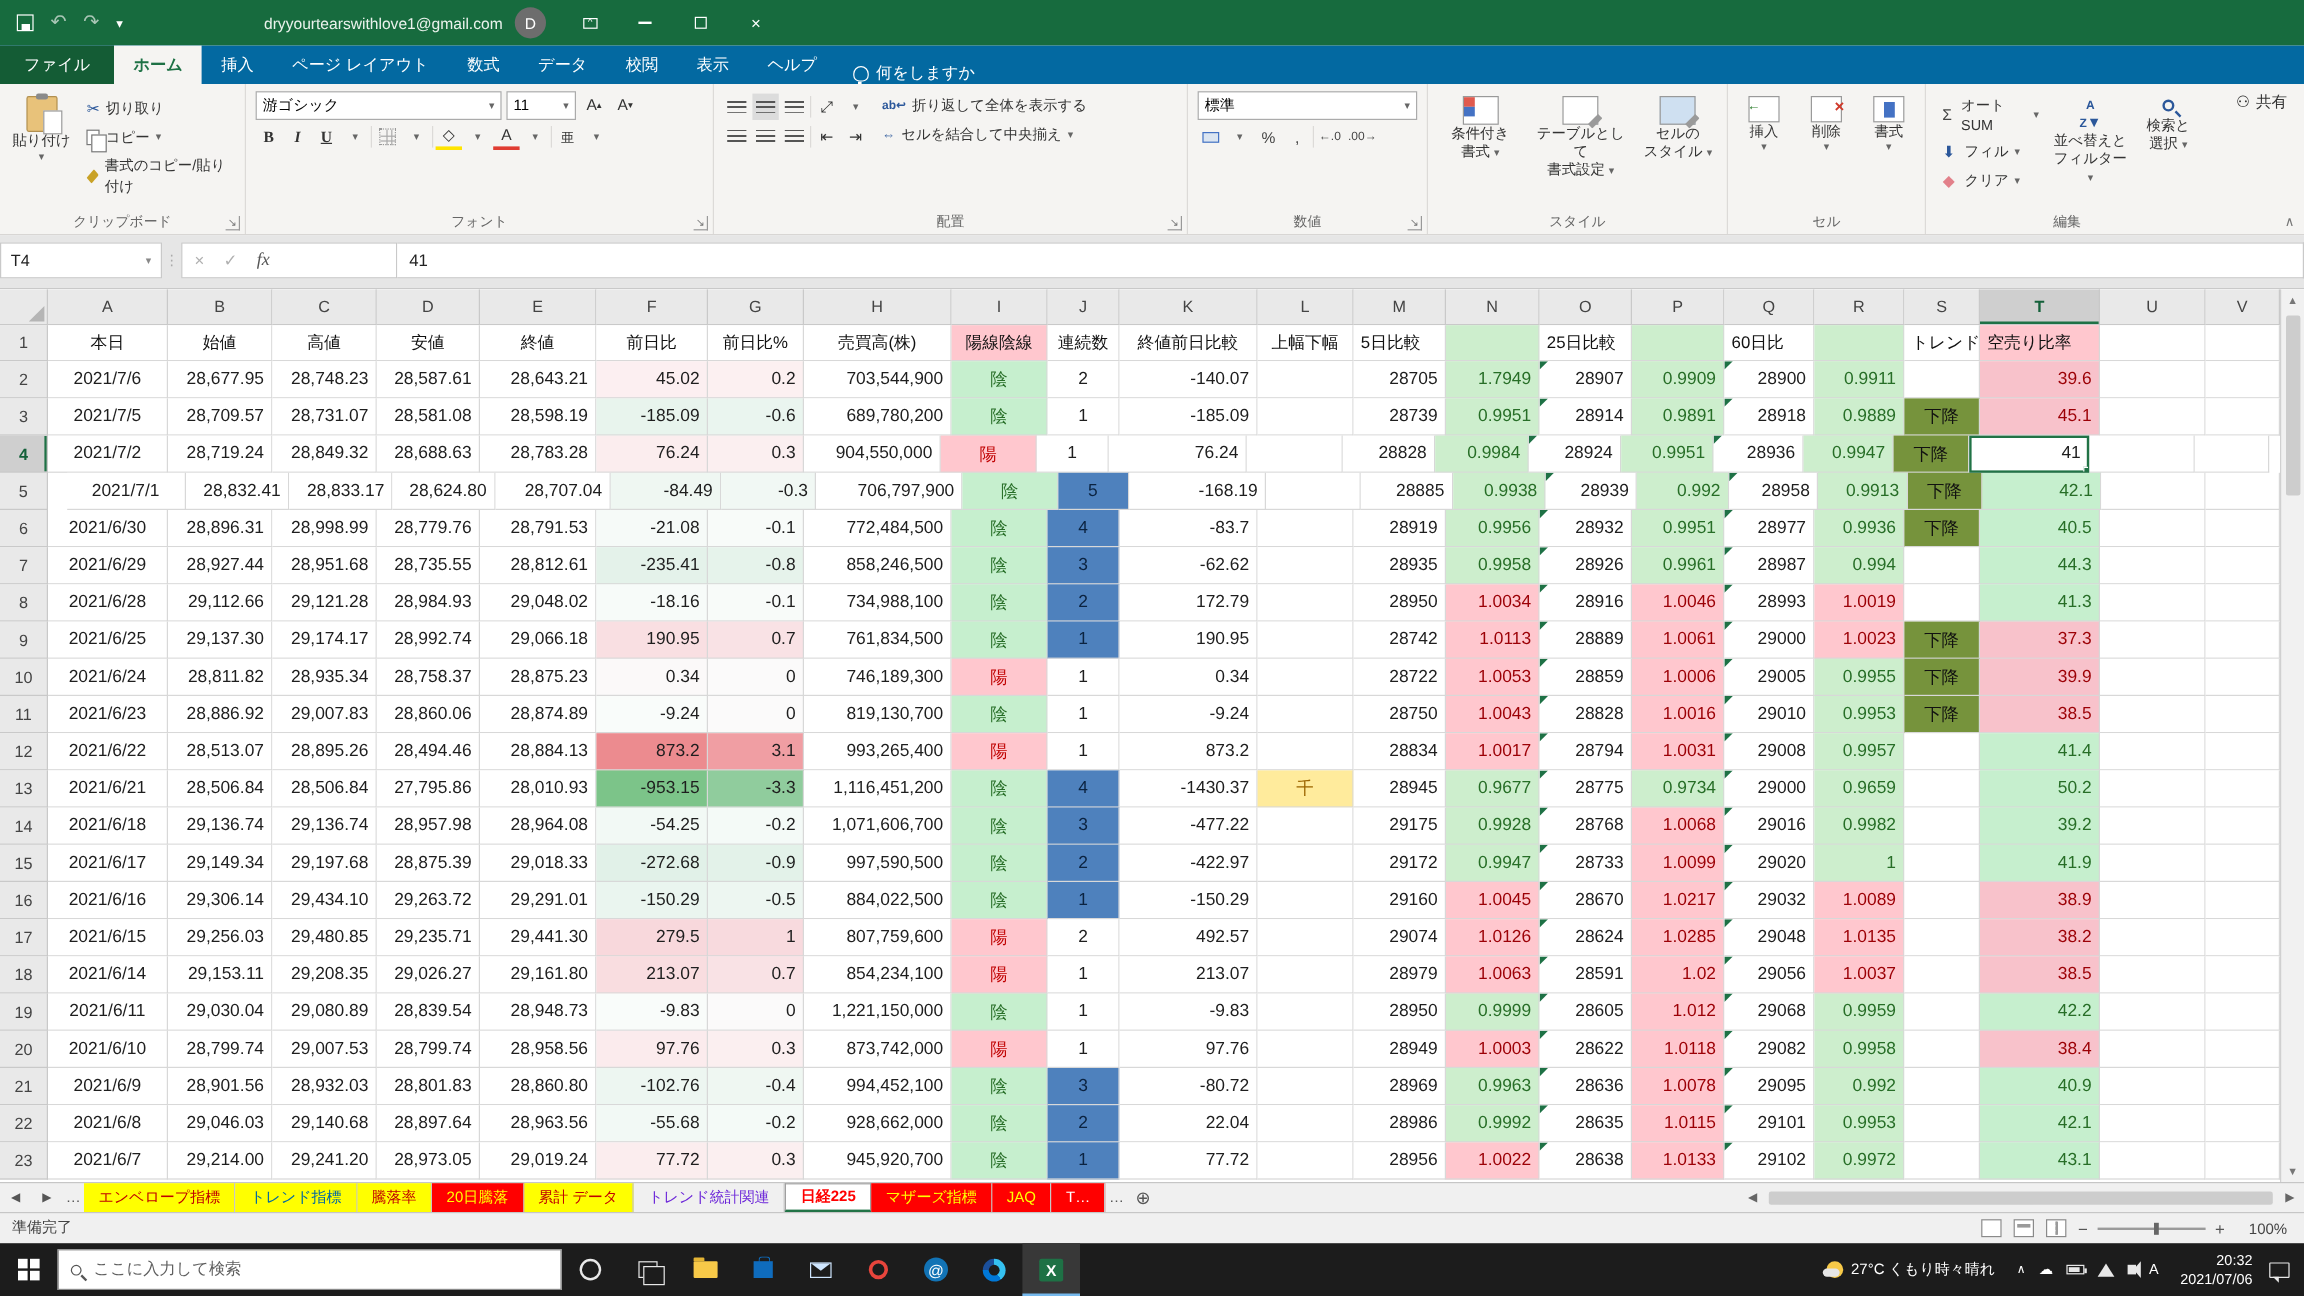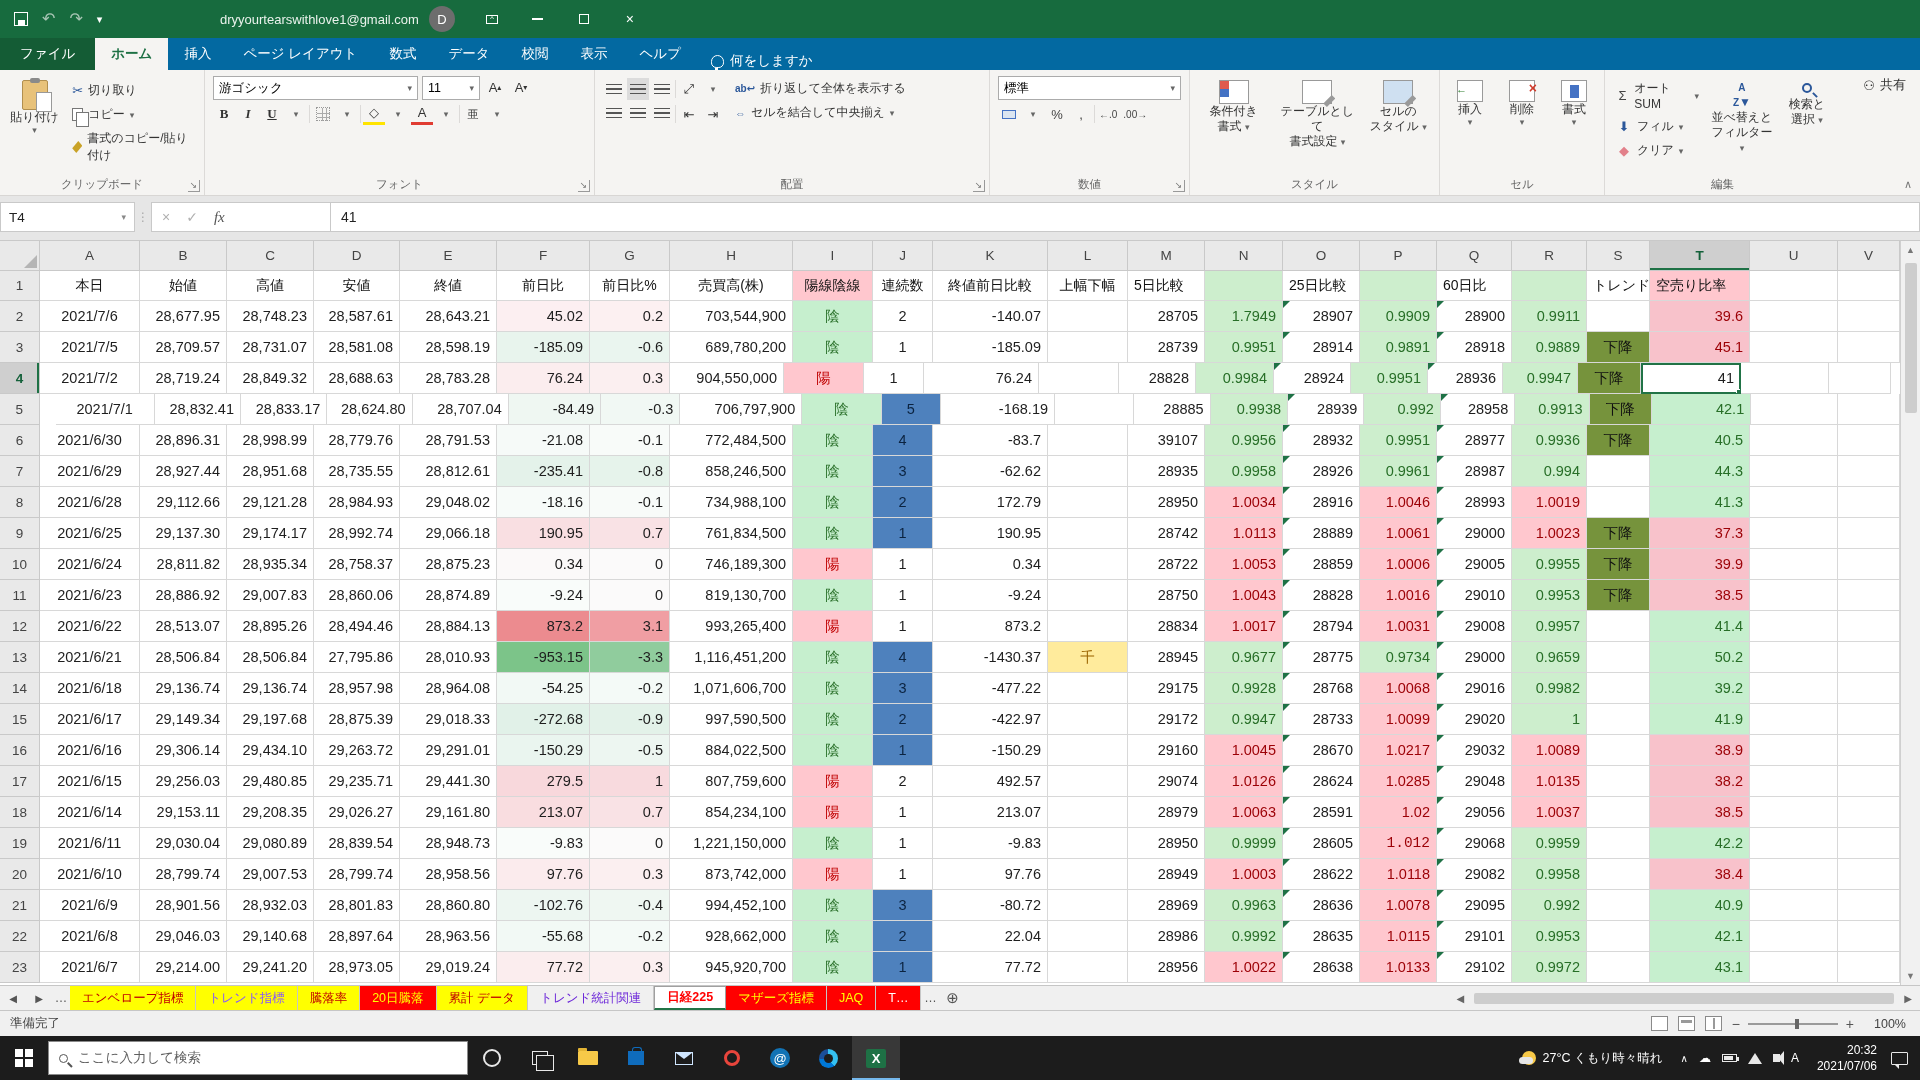--- a/index.html
+++ b/index.html
@@ -629,21 +629,21 @@
           <div class="gc" style="width: 87px;">28,998.99</div>
           <div class="gc" style="width: 86px;">28,779.76</div>
           <div class="gc" style="width: 97px;">28,791.53</div>
           <div class="gc" style="width: 93px; background: rgb(246, 250, 248);">-21.08</div>
           <div class="gc" style="width: 80px; background: rgb(248, 251, 249);">-0.1</div>
           <div class="gc" style="width: 123px;">772,484,500</div>
           <div class="gc c candle-i" style="width: 80px;">陰</div>
           <div class="gc c streak-blue" style="width: 60px;">4</div>
           <div class="gc" style="width: 115px;">-83.7</div>
           <div class="gc c" style="width: 80px;"></div>
-          <div class="gc" style="width: 77px;">39107</div>
+          <div class="gc" style="width: 77px;">28919</div>
           <div class="gc ratio-g" style="width: 78px;">0.9956</div>
           <div class="gc" style="width: 77px;">28932<i class="tri"></i></div>
           <div class="gc ratio-g" style="width: 77px;">0.9951</div>
           <div class="gc" style="width: 75px;">28977<i class="tri"></i></div>
           <div class="gc ratio-g" style="width: 75px;">0.9936</div>
           <div class="gc c trend-cell" style="width: 63px;">下降</div>
           <div class="gc short-g" style="width: 100px;">40.5</div>
           <div class="gc" style="width: 88px;"></div>
           <div class="gc" style="width: 62px;"></div>
         </div>
@@ -957,21 +957,21 @@
           <div class="gc" style="width: 93px; background: rgb(249, 252, 250);">-9.83</div>
           <div class="gc" style="width: 80px; background: rgb(251, 250, 250);">0</div>
           <div class="gc" style="width: 123px;">1,221,150,000</div>
           <div class="gc c candle-i" style="width: 80px;">陰</div>
           <div class="gc c" style="width: 60px;">1</div>
           <div class="gc" style="width: 115px;">-9.83</div>
           <div class="gc c" style="width: 80px;"></div>
           <div class="gc" style="width: 77px;">28950</div>
           <div class="gc ratio-g" style="width: 78px;">0.9999</div>
           <div class="gc" style="width: 77px;">28605<i class="tri"></i></div>
-          <div class="gc ratio-r" style="width: 77px; font-family: Liberation Mono, monospace;">1.012</div>
+          <div class="gc ratio-r" style="width: 77px;">1.012</div>
           <div class="gc" style="width: 75px;">29068<i class="tri"></i></div>
           <div class="gc ratio-g" style="width: 75px;">0.9959</div>
           <div class="gc c" style="width: 63px;"></div>
           <div class="gc short-g" style="width: 100px;">42.2</div>
           <div class="gc" style="width: 88px;"></div>
           <div class="gc" style="width: 62px;"></div>
         </div>
         <div class="grow">
           <div class="ghead" style="width: 40px;">20</div>
           <div class="gc c" style="width: 100px;">2021/6/10</div>
@@ -1079,21 +1079,21 @@
       <span class="vs-arrow" style="margin-top:auto">▼</span>
     </div>
   </div>
 
   <div class="sheetbar">
     <span class="snav">◀</span>
     <span class="snav">▶</span>
     <span class="sdots">…</span>
     <span id="sheettabs" style="display:flex">
         <span class="stab" style="background: rgb(255, 255, 0); color: rgb(192, 0, 0);">エンベロープ指標</span>
-        <span class="stab" style="background: rgb(255, 255, 0); color: #8b5cf6;">トレンド指標</span>
+        <span class="stab" style="background: rgb(255, 255, 0); color: #0369a1;">トレンド指標</span>
         <span class="stab" style="background: rgb(255, 255, 0); color: rgb(192, 0, 0);">騰落率</span>
         <span class="stab" style="background: rgb(255, 0, 0); color: rgb(255, 255, 0);">20日騰落</span>
         <span class="stab" style="background: rgb(255, 255, 0); color: rgb(192, 0, 0);">累計 データ</span>
         <span class="stab" style="color: #6d28d9;">トレンド統計関連</span>
         <span class="stab active" style="background: rgb(255, 255, 255); color: rgb(255, 0, 0);">日経225</span>
         <span class="stab" style="background: rgb(255, 0, 0); color: rgb(255, 255, 0);">マザーズ指標</span>
         <span class="stab" style="background: rgb(255, 0, 0); color: rgb(255, 255, 0);">JAQ</span>
         <span class="stab" style="background: rgb(255, 0, 0); color: rgb(255, 255, 255);">T…</span>
       </span>
     <span class="sdots">…</span>

